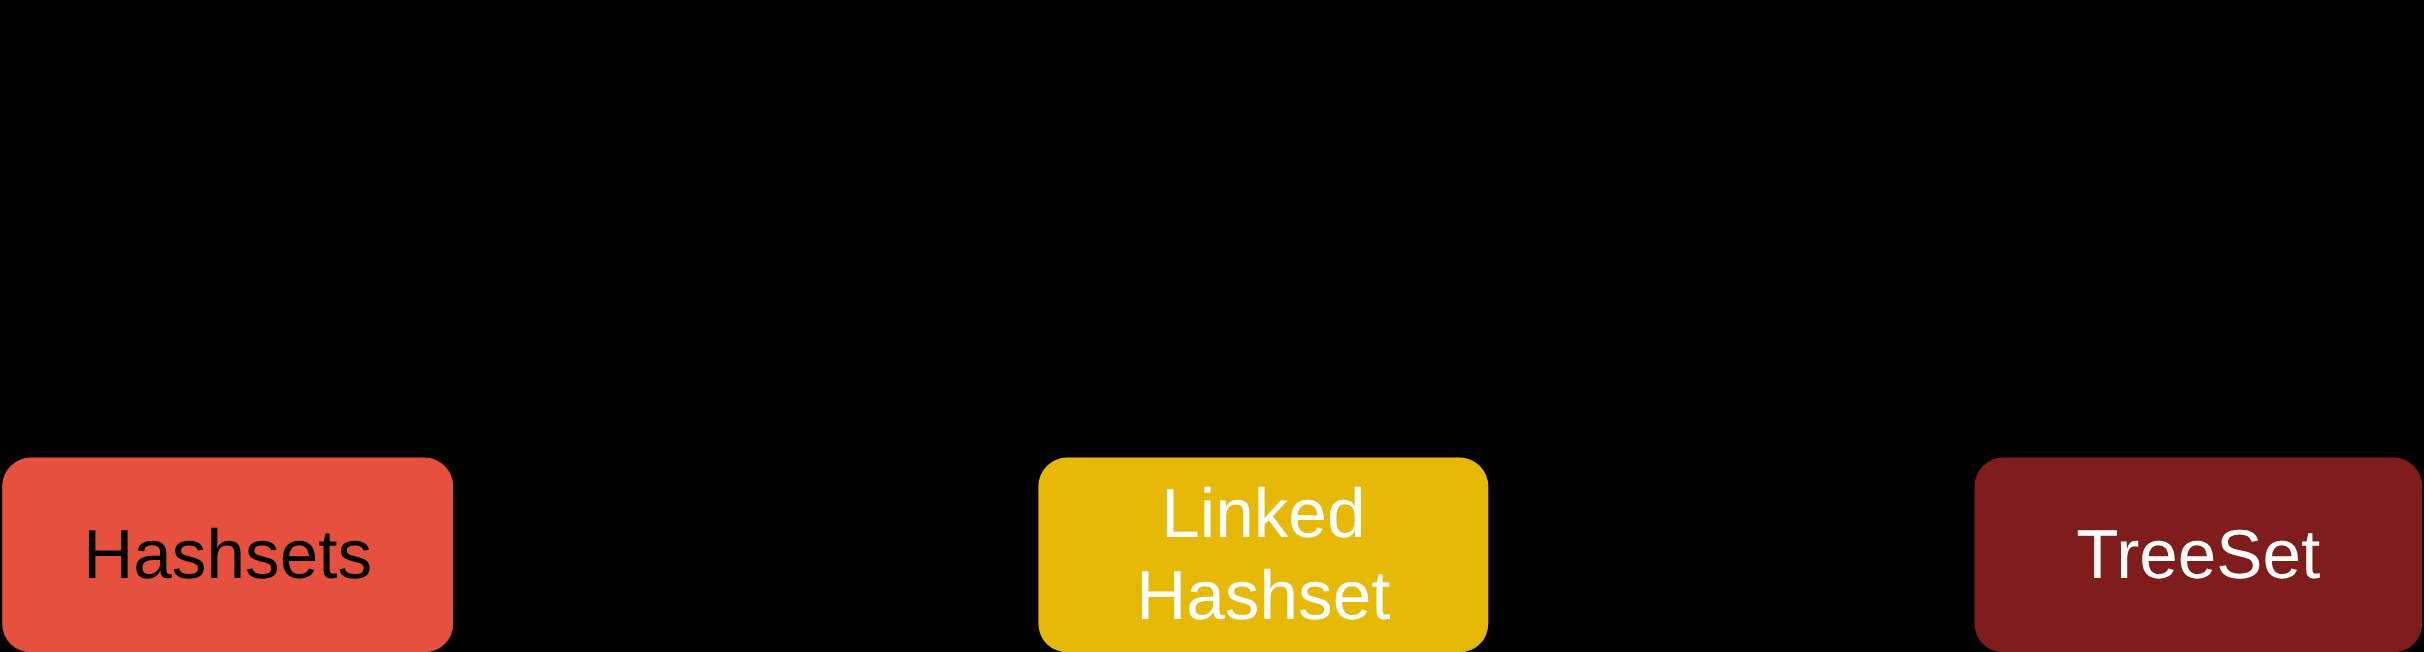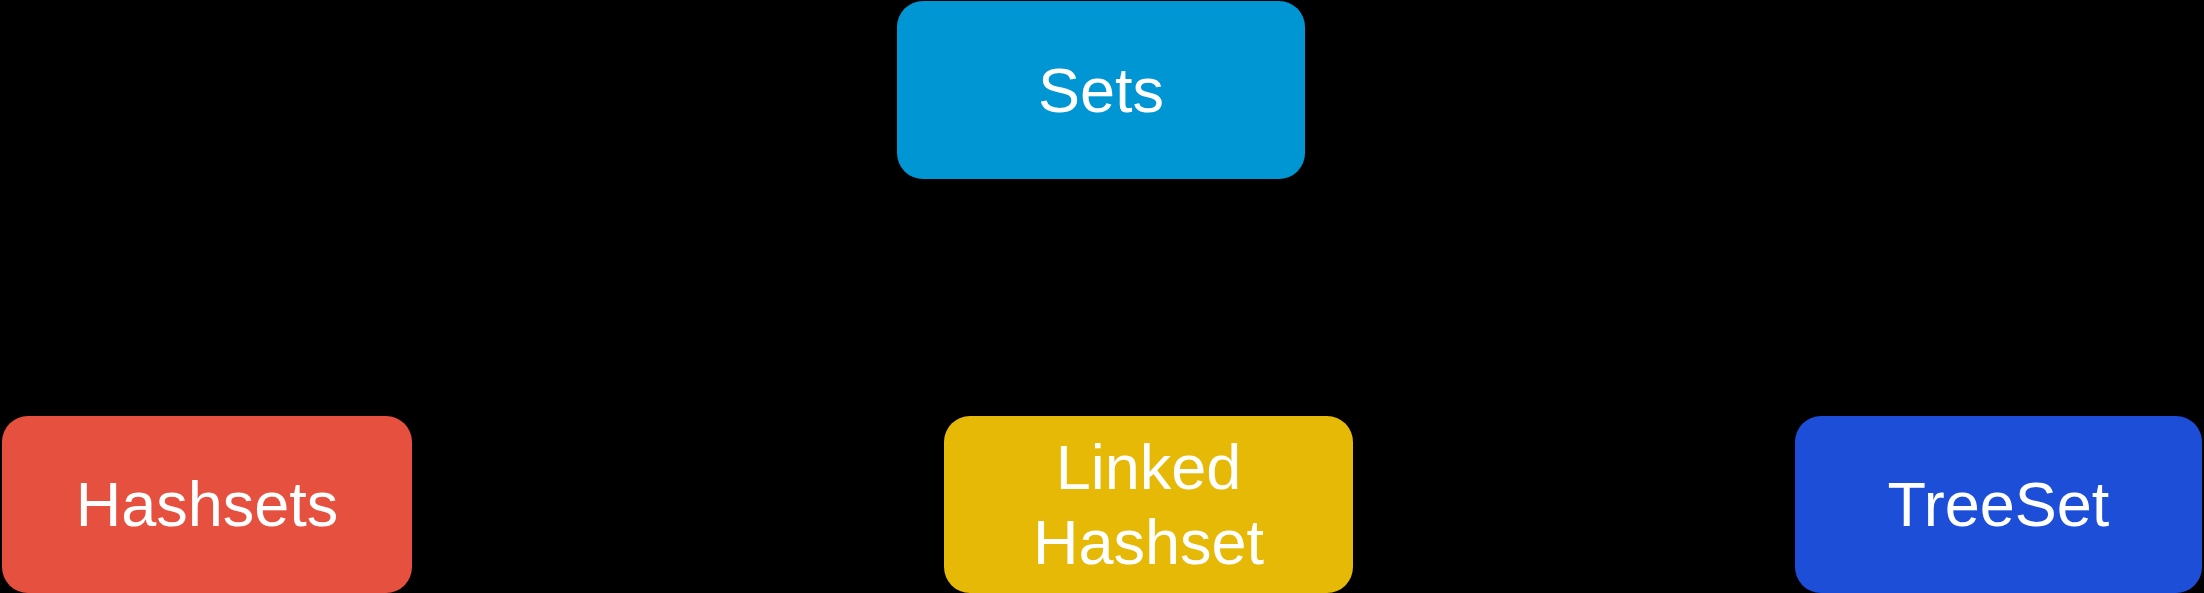--- a/index.html
+++ b/index.html
@@ -31,29 +31,26 @@
   #node-sets            { left: 897px;  top: 1px;   width: 408px; height: 178px; }
   #node-hashsets        { left: 2px;    top: 416px; width: 410px; height: 177px; }
   #node-linked-hashset  { left: 896px;  top: 416px; width: 409px; height: 177px; }
   #node-treeset         { left: 1795px; top: 416px; width: 407px; height: 177px; }
 </style>
 </head>
 <body>
 
 <div class="canvas" style="background-color: rgb(0, 0, 0);">
 
-  <div class="node" id="node-sets" style="background-color: rgb(0, 150, 211);">
-    <span style="color: rgb(255, 255, 255);">Sets</span>
-  </div>
 
   <div class="node" id="node-hashsets" style="background-color: rgb(229, 80, 63);">
-    <span style="color: #ffffff;">Hashsets</span>
+    <span style="color: #000000;">Hashsets</span>
   </div>
 
   <div class="node" id="node-linked-hashset" style="background-color: rgb(229, 185, 6); margin-left: 48px;">
     <span style="color: rgb(255, 255, 255);">Linked Hashset</span>
   </div>
 
-  <div class="node" id="node-treeset" style="background-color: #1d4ed8;">
+  <div class="node" id="node-treeset" style="background-color: #7f1d1d;">
     <span style="color: rgb(255, 255, 255);">TreeSet</span>
   </div>
 
 </div>
 
 </body></html>

